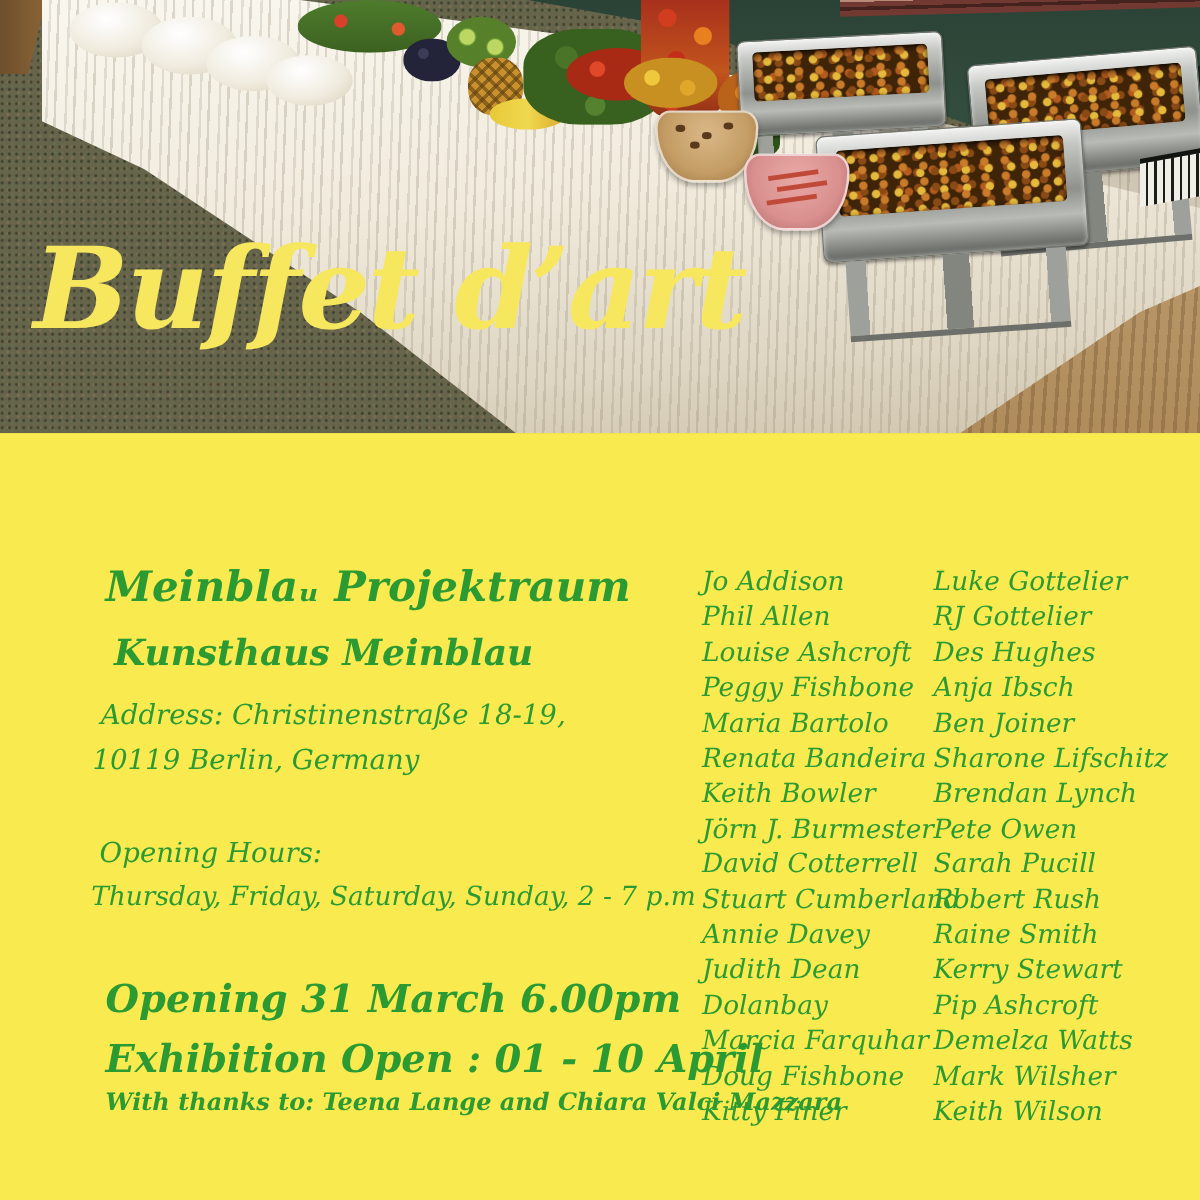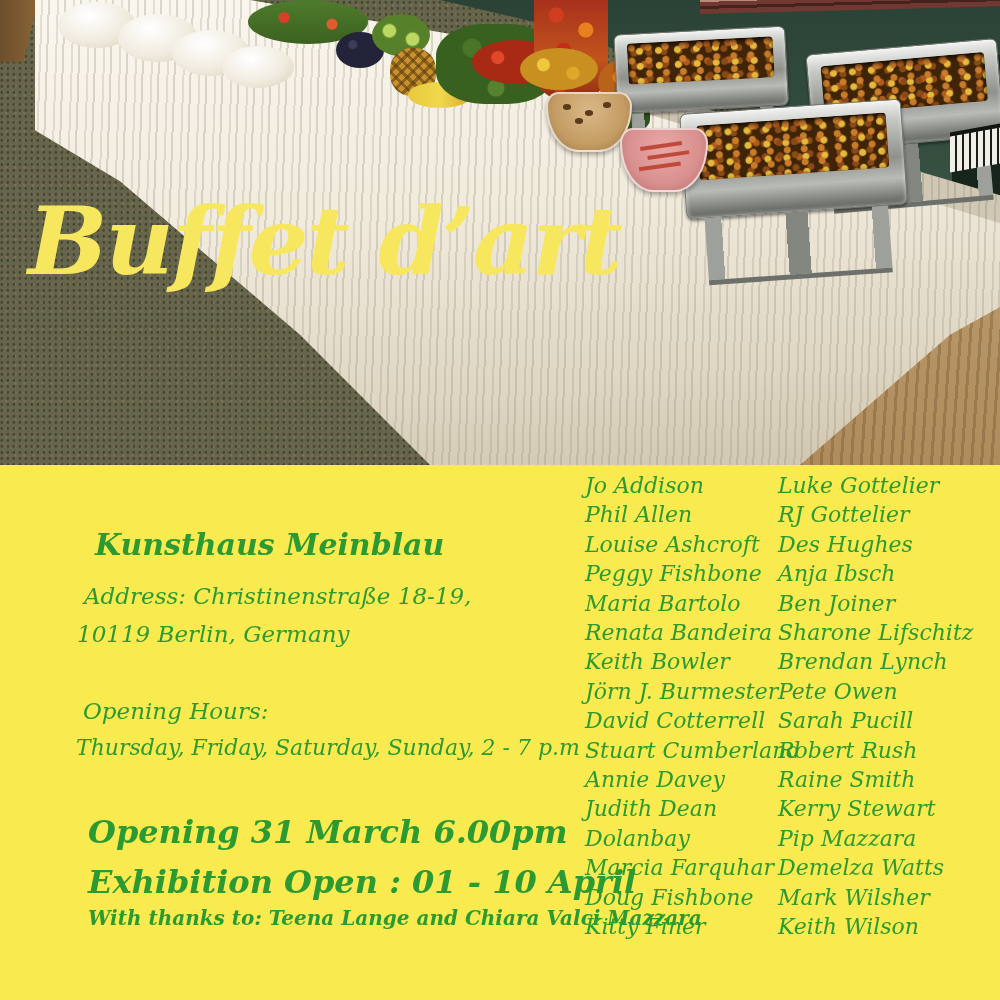--- a/index.html
+++ b/index.html
@@ -1,20 +1,20 @@
 <!DOCTYPE html>
 <html><head>
 <meta charset="utf-8">
 <style>
   html,body{margin:0;padding:0;background:#222;}
   .poster{position:relative;width:1000px;height:1000px;overflow:hidden;
           font-family:"DejaVu Serif",serif;background:#f9ea50;}
 
   
-  .photo{position:absolute;left:0;top:0;width:1000px;height:465px;overflow:hidden;text-align:center;}
+  .photo{position:absolute;left:0;top:0;width:1000px;height:361px;overflow:hidden;text-align:center;}
   .ph{position:absolute;}
   .ph-carpet{inset:0;background-color:#67644c;
     background-image:
       radial-gradient(circle at 30% 40%, rgba(35,40,25,.55) 0 1px, transparent 1.6px),
       radial-gradient(circle at 70% 60%, rgba(155,125,85,.38) 0 1px, transparent 1.6px),
       radial-gradient(circle at 50% 20%, rgba(95,115,75,.45) 0 1px, transparent 1.6px);
     background-size:6px 6px,9px 9px,7px 7px;z-index:1;}
   .ph-wall{inset:0;background:linear-gradient(180deg,#2b4336 0%,#3a5745 55%,#47654f 100%);
     clip-path:polygon(44% 0,100% 0,100% 44%,82% 30%,66% 14%,54% 5%);z-index:2;}
   .ph-trim{left:700px;top:0;width:300px;height:14px;background:#713931;
@@ -157,20 +157,21 @@
     </div>
 
     <div class="bowl bowl-tan"></div>
     <div class="bowl bowl-pink"></div>
     <div class="ph ph-keys"></div>
 
     <div class="photo-title">Buffet d’art</div>
   </div>
 
   <div class="info">
+    <div class="g venue-name">Meinblaᵤ Projektraum</div>
     <div class="g venue-building">Kunsthaus Meinblau</div>
     <div class="g addr1">Address: Christinenstraße 18-19,</div>
     <div class="g addr2">10119 Berlin, Germany</div>
     <div class="g hours-label">Opening Hours:</div>
     <div class="g hours">Thursday, Friday, Saturday, Sunday, 2 - 7 p.m</div>
     <div class="g opening">Opening 31 March 6.00pm</div>
     <div class="g exhibition">Exhibition Open : 01 - 10 April</div>
     <div class="g thanks">With thanks to: Teena Lange and Chiara Valci Mazzara</div>
 
     <div class="artist-col col1">
@@ -197,20 +198,20 @@
         <div>Des Hughes</div>
         <div>Anja Ibsch</div>
         <div>Ben Joiner</div>
         <div>Sharone Lifschitz</div>
         <div>Brendan Lynch</div>
         <div>Pete Owen</div>
         <div>Sarah Pucill</div>
         <div>Robert Rush</div>
         <div>Raine Smith</div>
         <div>Kerry Stewart</div>
-        <div>Pip Mazzara</div>
+        <div>Pip Ashcroft</div>
         <div>Demelza Watts</div>
         <div>Mark Wilsher</div>
         <div>Keith Wilson</div>
       </div>
   </div>
 
 </div>
 
 </body></html>

